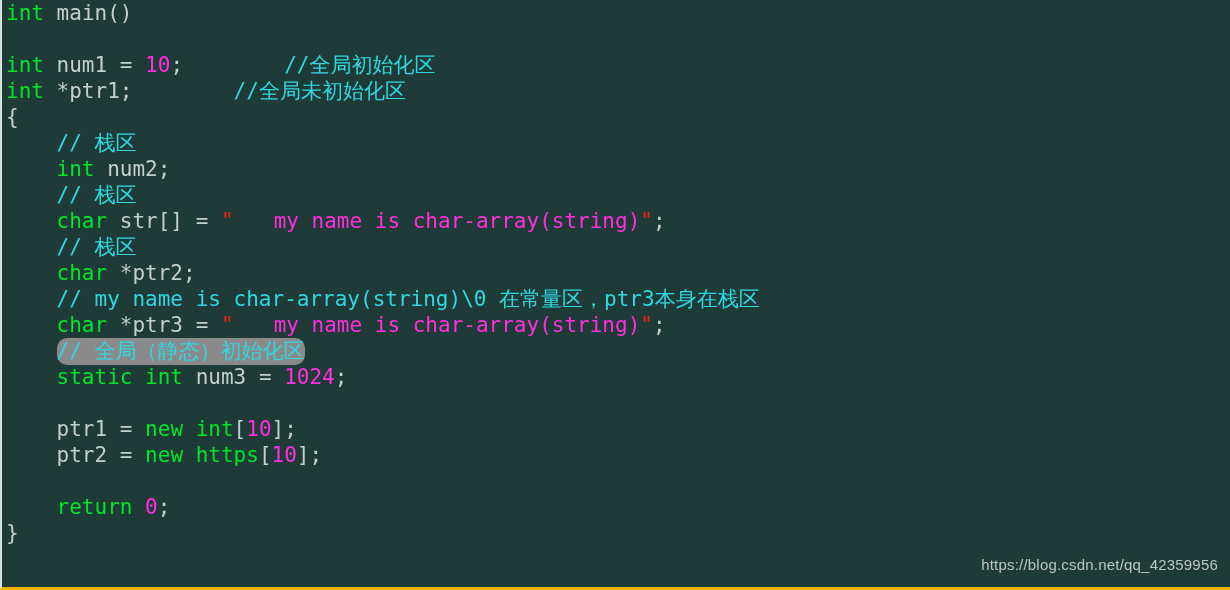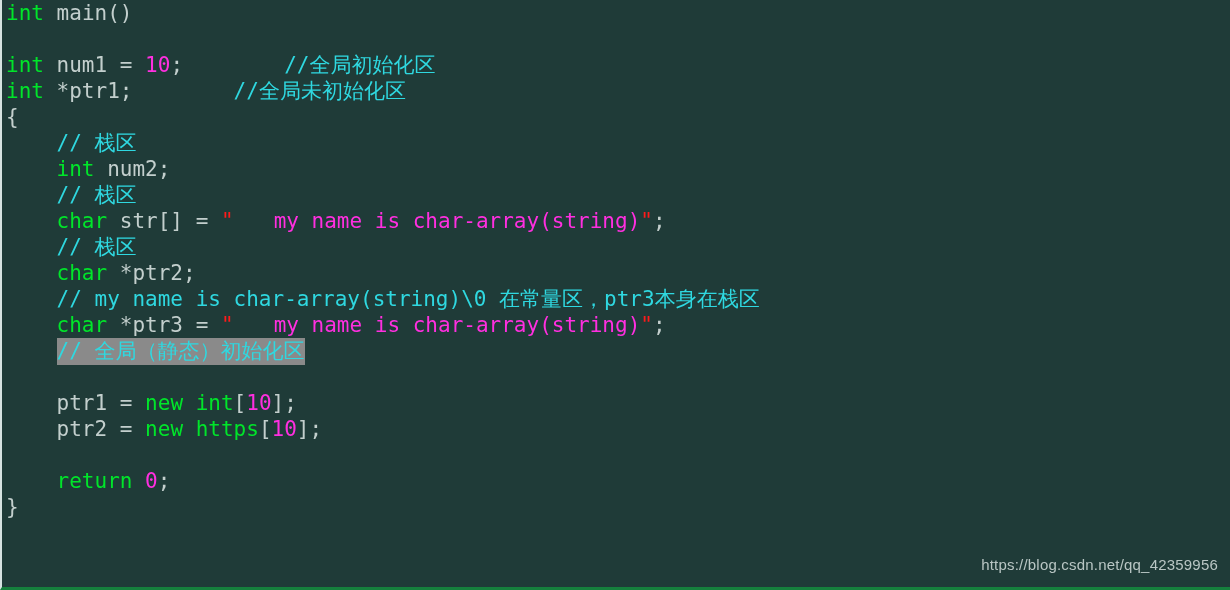--- a/index.html
+++ b/index.html
@@ -13,21 +13,21 @@
     overflow: hidden;
     font-family: "DejaVu Sans Mono", "Liberation Mono", monospace;
   }
   #editor {
     position: relative;
     box-sizing: border-box;
     width: 1230px;
     height: 590px;
     background: #1f3b38;
     border-left: 2px solid #d7e3e1;
-    border-bottom: 3px solid #15803d;
+    border-bottom: 3px solid #eab308;
     padding: 0;
     overflow: hidden;
   }
   .code {
     position: absolute;
     top: 0px;
     left: 4px;
     right: 0;
   }
   .line {
@@ -47,20 +47,21 @@
   .str  { color: #ff2fe0; padding-left: 40px; }
   .quo  { color: #ff1a1a; }
   .cmt  { color: #2fd8e0; }
   .pun  { color: #c3cfcd; }
   .brace{ color: #c3cfcd; }
   
   .line.highlight .hl {
     background: #8a8a8a;
     color: #2fd8e0;
     padding: 1px 0 2px 0;
+    border-radius: 10px;
   }
   #watermark {
     position: absolute;
     right: 12px;
     bottom: 14px;
     font-family: "Liberation Sans", sans-serif;
     font-size: 15px;
     color: #b9c6c4;
     letter-spacing: 0.2px;
   }
@@ -77,20 +78,21 @@
       <div class="line"><span class="seg brace">{</span></div>
       <div class="line"><span class="seg pun">    </span><span class="seg cmt">// 栈区</span></div>
       <div class="line"><span class="seg pun">    </span><span class="seg kw">int</span><span class="seg id"> num2;</span></div>
       <div class="line"><span class="seg pun">    </span><span class="seg cmt">// 栈区</span></div>
       <div class="line"><span class="seg pun">    </span><span class="seg kw">char</span><span class="seg id"> str[] </span><span class="seg pun">= </span><span class="seg quo">"</span><span class="seg str">my name is char-array(string)</span><span class="seg quo">"</span><span class="seg pun">;</span></div>
       <div class="line"><span class="seg pun">    </span><span class="seg cmt">// 栈区</span></div>
       <div class="line"><span class="seg pun">    </span><span class="seg kw">char</span><span class="seg id"> *ptr2;</span></div>
       <div class="line"><span class="seg pun">    </span><span class="seg cmt">// my name is char-array(string)\0 在常量区，ptr3本身在栈区</span></div>
       <div class="line"><span class="seg pun">    </span><span class="seg kw">char</span><span class="seg id"> *ptr3 </span><span class="seg pun">= </span><span class="seg quo">"</span><span class="seg str">my name is char-array(string)</span><span class="seg quo">"</span><span class="seg pun">;</span></div>
       <div class="line highlight"><span class="seg pun">    </span><span class="seg cmt hl">// 全局（静态）初始化区</span></div>
+      <div class="line"><span class="seg pun">    </span><span class="seg kw">static int</span><span class="seg id"> num3 </span><span class="seg pun">= </span><span class="seg num">1024</span><span class="seg pun">;</span></div>
       <div class="line"><span class="seg pun">    </span></div>
       <div class="line"><span class="seg pun">    </span><span class="seg id">ptr1 </span><span class="seg pun">= </span><span class="seg kw">new int</span><span class="seg pun">[</span><span class="seg num">10</span><span class="seg pun">];</span></div>
       <div class="line"><span class="seg pun">    </span><span class="seg id">ptr2 </span><span class="seg pun">= </span><span class="seg kw">new https</span><span class="seg pun">[</span><span class="seg num">10</span><span class="seg pun">];</span></div>
       <div class="line"><span class="seg pun">    </span></div>
       <div class="line"><span class="seg pun">    </span><span class="seg kw">return</span><span class="seg pun"> </span><span class="seg num">0</span><span class="seg pun">;</span></div>
       <div class="line"><span class="seg brace">}</span></div>
     </div>
   <div id="watermark">https://blog.csdn.net/qq_42359956</div>
 </div>
 

